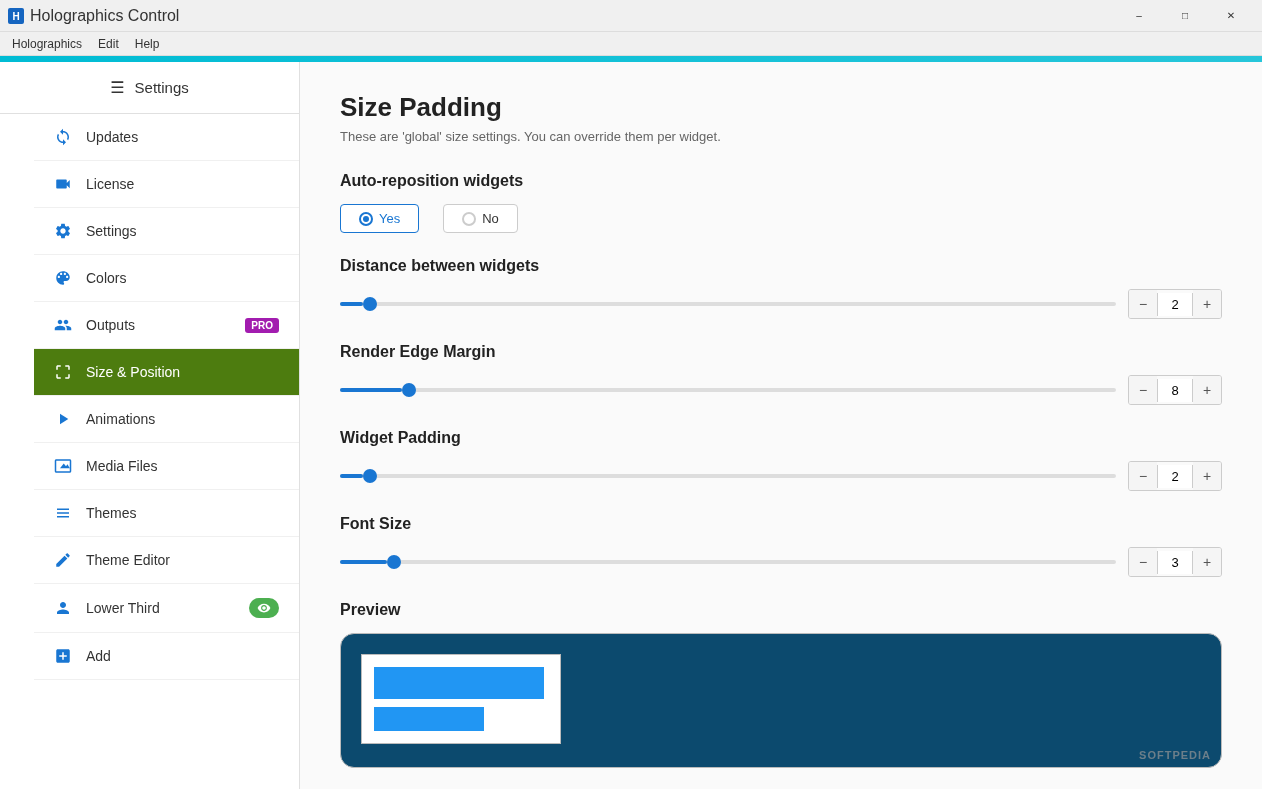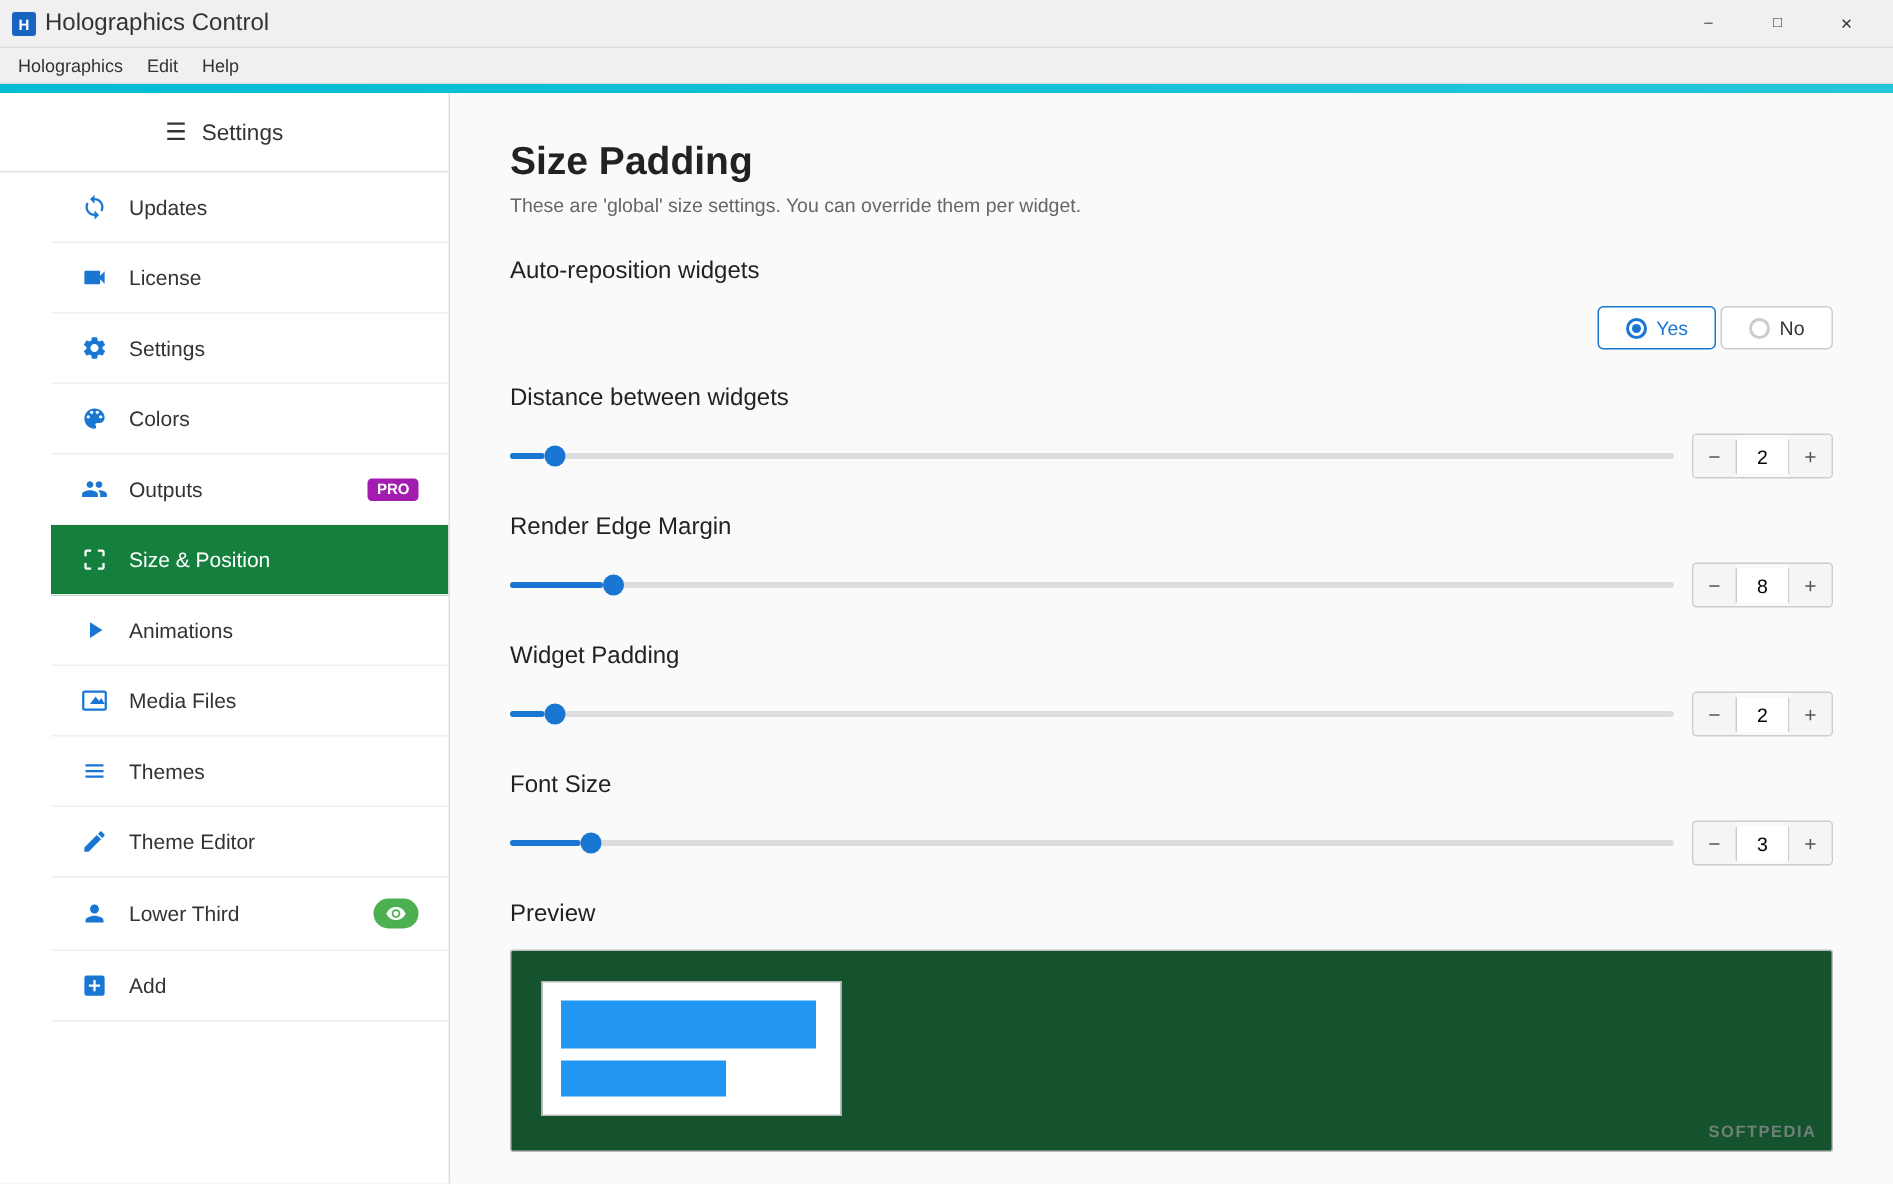--- a/index.html
+++ b/index.html
@@ -83,21 +83,21 @@
       align-items: center;
       padding: 14px 20px;
       cursor: pointer;
       color: #333;
       font-size: 14px;
       border-bottom: 1px solid #f0f0f0;
       position: relative;
       gap: 14px;
     }
     .sidebar-item.active {
-      background: #15803d;
+      background: #4d7c0f;
       color: #fff;
     }
     .sidebar-item .badge {
       margin-left: auto;
       background: #a21caf;
       color: white;
       font-size: 10px;
       padding: 2px 6px;
       border-radius: 3px;
       font-weight: 700;
@@ -128,32 +128,31 @@
       margin-bottom: 6px;
     }
     .page-subtitle {
       font-size: 13px;
       color: #666;
       margin-bottom: 28px;
     }
 
     .section-title {
       font-size: 16px;
-      font-weight: 400;
+      font-weight: 700;
       color: #222;
       margin-bottom: 14px;
       margin-top: 24px;
     }
 
     
     .radio-group {
       display: flex;
-      gap: 3px;
+      gap: 24px;
       margin-bottom: 8px;
-      justify-content: flex-end;
     }
     .radio-btn {
       display: flex;
       align-items: center;
       gap: 6px;
       padding: 6px 18px;
       border: 1.5px solid #ccc;
       border-radius: 4px;
       cursor: pointer;
       font-size: 13px;
@@ -229,23 +228,23 @@
       text-align: center;
       font-size: 13px;
       border-left: 1px solid #ccc;
       border-right: 1px solid #ccc;
       padding: 4px 0;
       background: white;
     }
 
     
     .preview-container {
-      background: #14532d;
+      background: #0c4a6e;
       border: 1.5px solid #bbb;
-      border-radius: 2px;
+      border-radius: 14px;
       padding: 20px;
       min-height: 130px;
       margin-top: 8px;
       position: relative;
     }
     .preview-widget {
       background: white;
       border: 1.5px solid #bbb;
       padding: 12px;
       display: inline-block;

